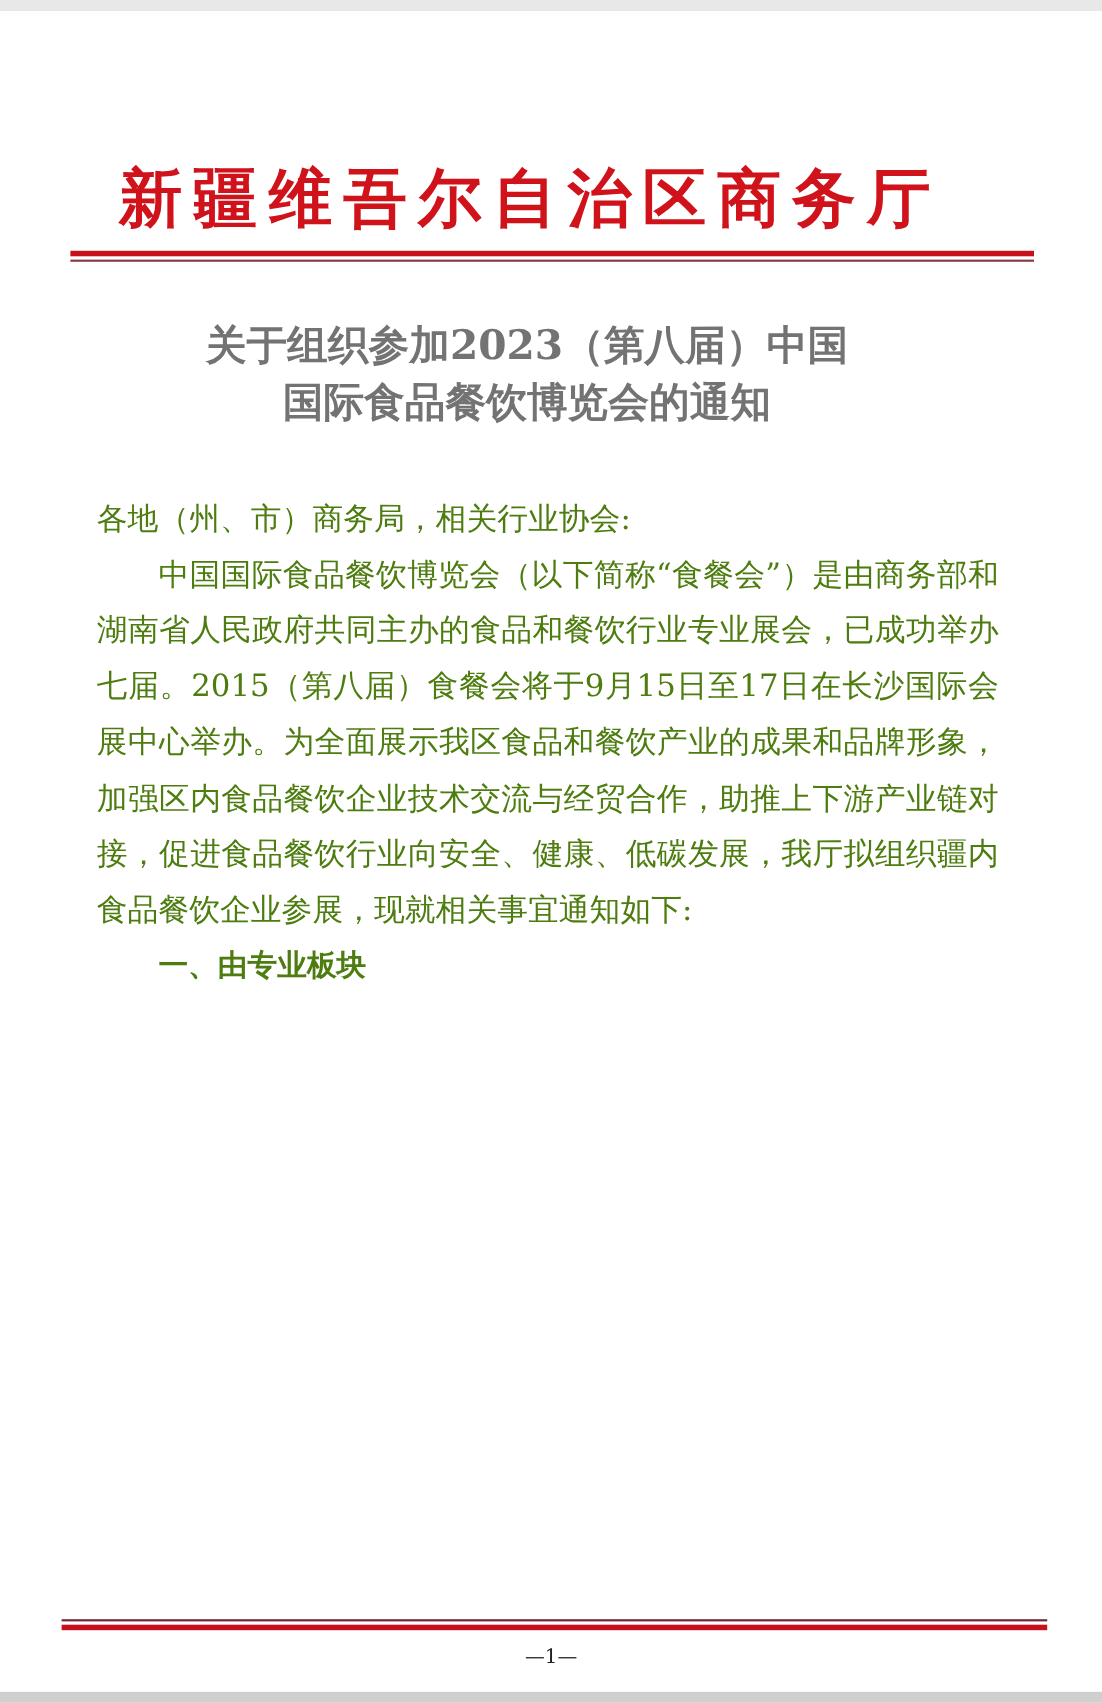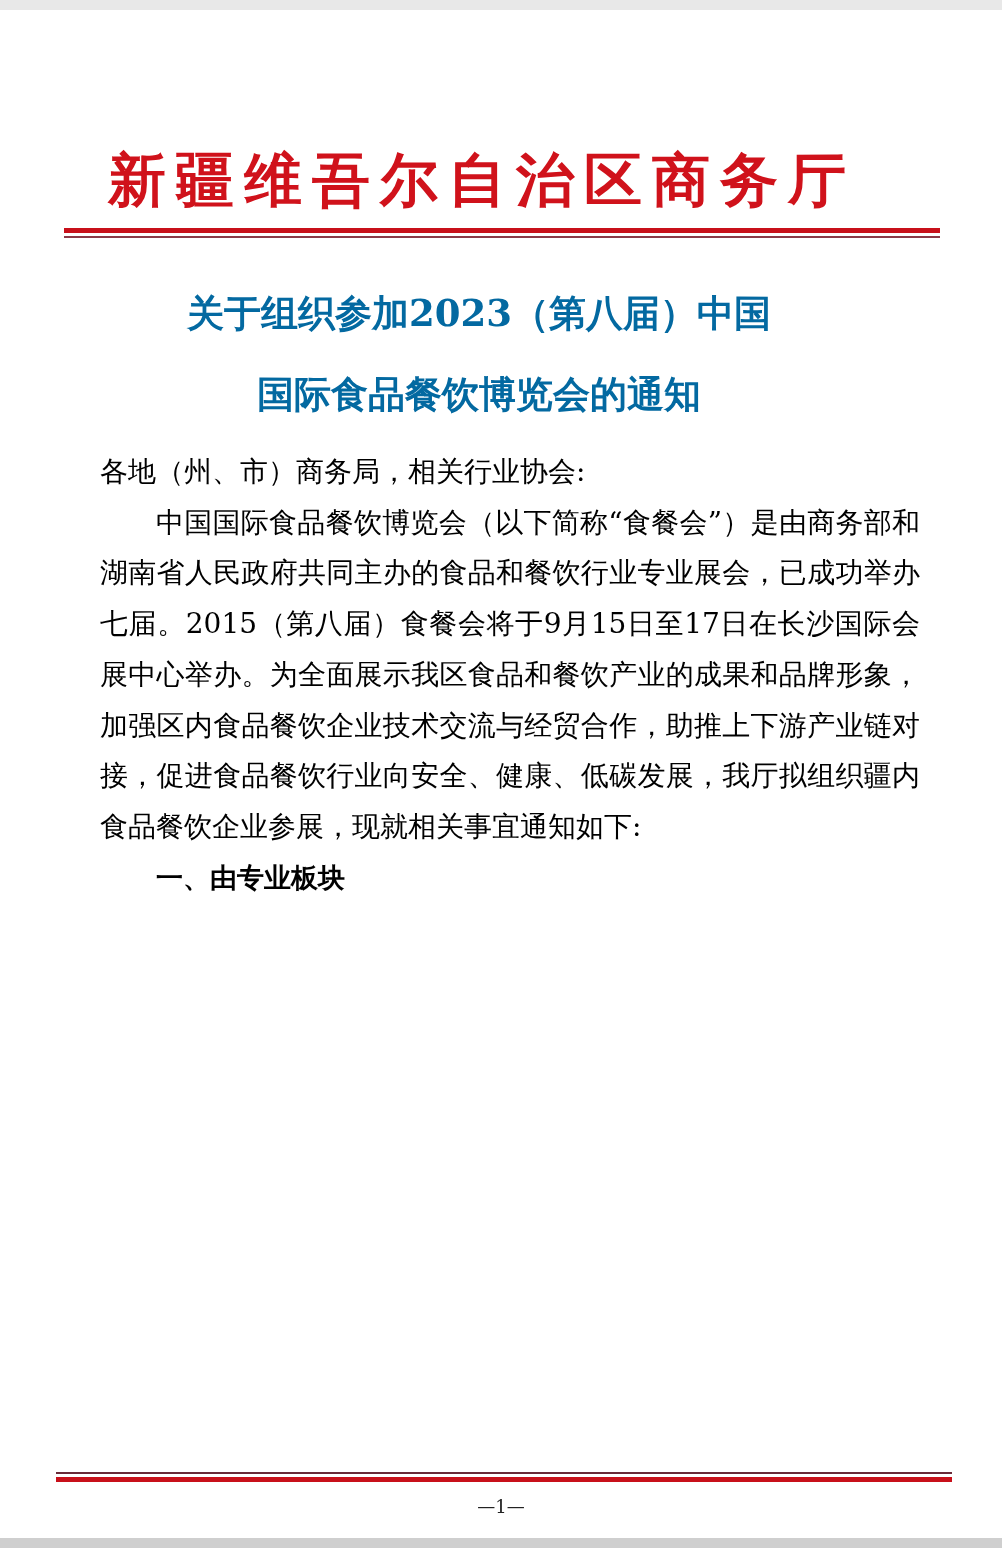--- a/index.html
+++ b/index.html
@@ -15,27 +15,27 @@
   .header-title {
     position: absolute; left: 0; top: 140px; width: 964px; text-align: center;
     font-size: 58px; letter-spacing: 10px; font-weight: bold;
     color: #d0121b; line-height: 80px;
   }
   .header-rule { position: absolute; left: 64px; width: 876px; }
   .rule-thick { top: 228px; height: 5px; background: #c8101a; }
   .rule-thin { top: 236px; height: 2px; background: #8a3a48; }
   .doc-title {
     position: absolute; left: 0; width: 958px; text-align: center;
-    font-size: 37px; font-weight: bold; color: #0369a1; line-height: 50px;
+    font-size: 37px; font-weight: bold; color: #737373; line-height: 50px;
   }
   .doc-title.l1 { top: 288px; }
-  .doc-title.l2 { top: 369px; }
+  .doc-title.l2 { top: 344px; font-family: Liberation Mono, monospace; }
   .body-text {
-    position: absolute; left: 100px; top: 447px; width: 820px;
-    font-size: 28px; line-height: 50.7px; color: #000000;
+    position: absolute; left: 88px; top: 447px; width: 820px;
+    font-size: 28px; line-height: 50.7px; color: #4d7c0f;
     text-align: justify; text-justify: inter-character;
   }
   .body-text p { margin: 0; }
   .indent { text-indent: 56px; }
   .section-heading {
     margin: 0; text-indent: 56px; font-weight: bold;
     font-family: "DejaVu Sans", "Liberation Sans", sans-serif; font-size: 27px;
   }
   .footer-rule { position: absolute; left: 56px; width: 896px; }
   .footer-thin { top: 1472px; height: 2px; background: #6a2a38; }

